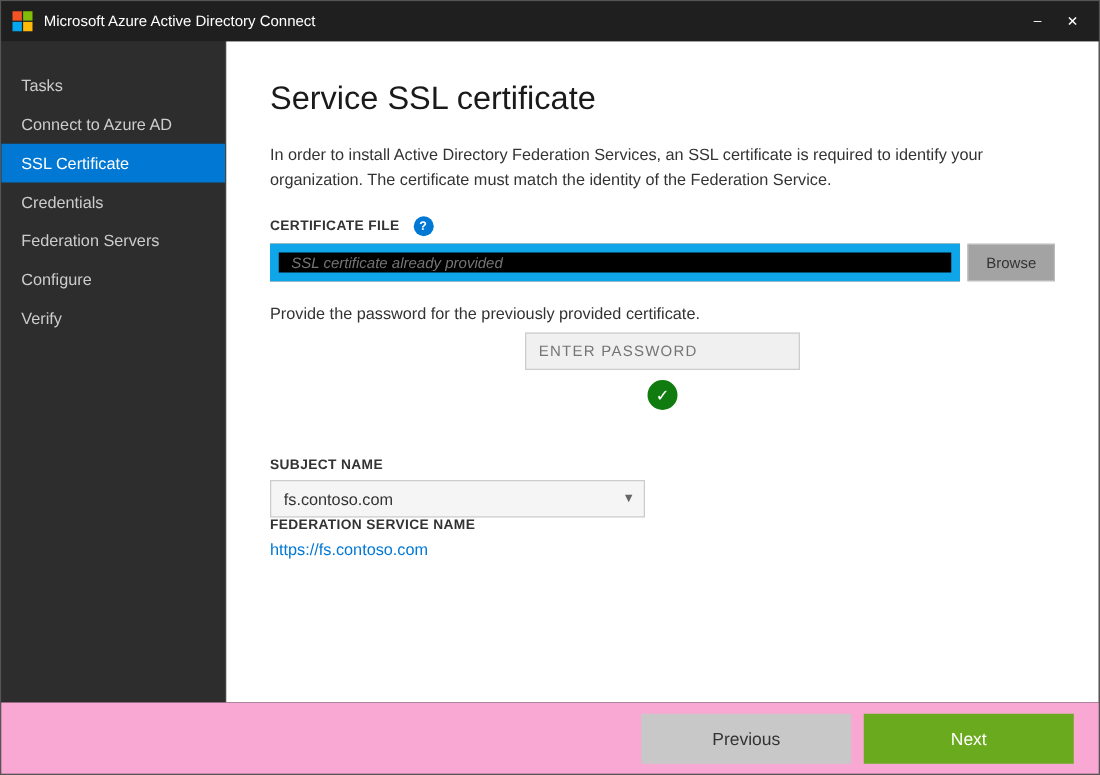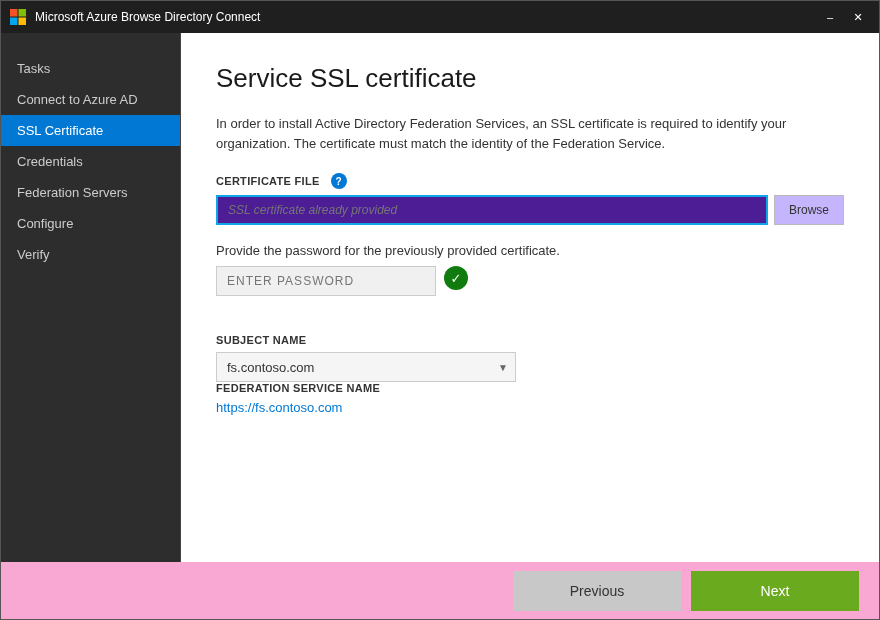--- a/index.html
+++ b/index.html
@@ -124,49 +124,50 @@
     }
     .cert-file-row {
       display: flex;
       align-items: center;
       gap: 6px;
       margin-bottom: 18px;
     }
     .cert-input {
       flex: 1;
       height: 30px;
-      border: 2px solid #0ea5e9;
-      background: #4c1d95;
+      border: 7px solid #0ea5e9;
+      background: #000000;
       padding: 0 10px;
       font-size: 12px;
       color: #888;
       font-style: italic;
       outline: none;
     }
     .browse-btn {
       height: 30px;
       padding: 0 14px;
-      background: #c4b5fd;
+      background: #a3a3a3;
       border: 1px solid #bbb;
       font-size: 12px;
       color: #333;
       cursor: pointer;
     }
     .password-section {
       margin-bottom: 38px;
     }
     .password-desc {
       color: #333;
       font-size: 13px;
       margin-bottom: 8px;
     }
     .password-row {
       display: flex;
-      align-items: flex-start;
+      align-items: center;
       gap: 8px;
+      flex-direction: column;
     }
     .password-input {
       width: 220px;
       height: 30px;
       border: 1px solid #ccc;
       background: #f0f0f0;
       padding: 0 10px;
       font-size: 12px;
       text-transform: uppercase;
       color: #666;
@@ -252,21 +253,21 @@
 
 <div class="window">
 
   <div class="titlebar">
     <svg class="titlebar-icon" viewBox="0 0 18 18">
       <rect x="1" y="1" width="7.5" height="7.5" fill="#f35325"></rect>
       <rect x="9.5" y="1" width="7.5" height="7.5" fill="#81bc06"></rect>
       <rect x="1" y="9.5" width="7.5" height="7.5" fill="#05a6f0"></rect>
       <rect x="9.5" y="9.5" width="7.5" height="7.5" fill="#ffba08"></rect>
     </svg>
-    <span class="titlebar-title">Microsoft Azure Browse Directory Connect</span>
+    <span class="titlebar-title">Microsoft Azure Active Directory Connect</span>
     <div class="titlebar-controls">
       <button class="titlebar-btn">–</button>
       <button class="titlebar-btn close">✕</button>
     </div>
   </div>
 
   <div class="main-content">
 
     <div class="sidebar">
       <div class="sidebar-item">Tasks</div>

